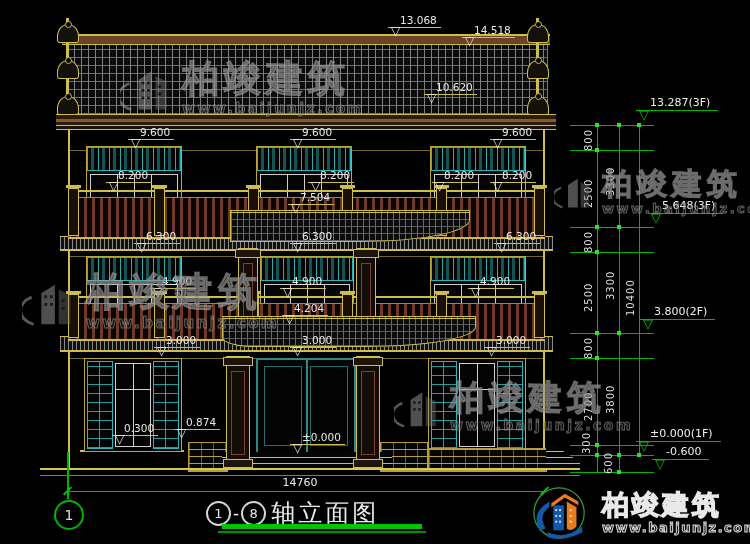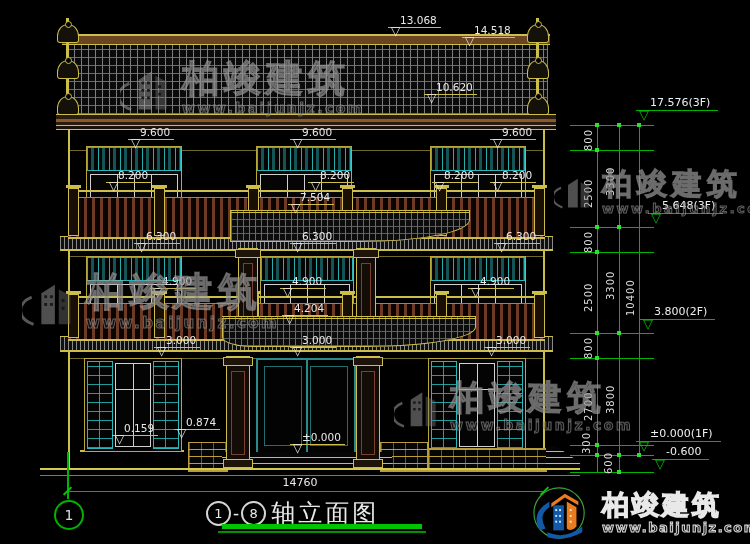--- a/index.html
+++ b/index.html
@@ -259,21 +259,21 @@
   <div class="vd" style="left:583px;top:331px;height:28px">800</div>
   <div class="vd" style="left:583px;top:381px;height:40px">2700</div>
   <div class="vd" style="left:581px;top:428px;height:26px">300</div>
   <div class="vd" style="left:605px;top:156px;height:40px">3300</div>
   <div class="vd" style="left:605px;top:260px;height:40px">3300</div>
   <div class="vd" style="left:605px;top:374px;height:40px">3800</div>
   <div class="vd" style="left:603px;top:448px;height:26px">600</div>
   <div class="vd" style="left:625px;top:264px;height:52px">10400</div>
 
   <div class="lvl" style="left:636px;top:97px">
-    <span class="lt">17.576(3F)</span>
+    <span class="lt">13.287(3F)</span>
     <span class="ltr">▽</span>
   </div>
   <div class="lvl" style="left:648px;top:200px">
     <span class="lt">5.648(3F)</span>
     <span class="ltr">▽</span>
   </div>
   <div class="lvl" style="left:640px;top:306px">
     <span class="lt">3.800(2F)</span>
     <span class="ltr">▽</span>
   </div>
@@ -364,21 +364,21 @@
     </div>
   <div class="mk" style="left:290px;top:335px">
       <span class="mt">3.000</span>
       <span class="mtr">▽</span>
     </div>
   <div class="mk" style="left:484px;top:335px">
       <span class="mt">3.000</span>
       <span class="mtr">▽</span>
     </div>
   <div class="mk" style="left:112px;top:423px">
-      <span class="mt">0.159</span>
+      <span class="mt">0.300</span>
       <span class="mtr">▽</span>
     </div>
   <div class="mk" style="left:174px;top:417px">
       <span class="mt">0.874</span>
       <span class="mtr">▽</span>
     </div>
   <div class="mk" style="left:290px;top:432px">
       <span class="mt">±0.000</span>
       <span class="mtr">▽</span>
     </div>

